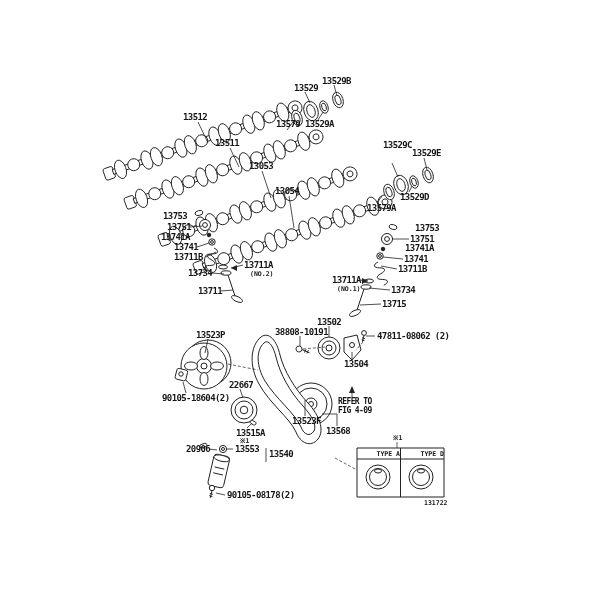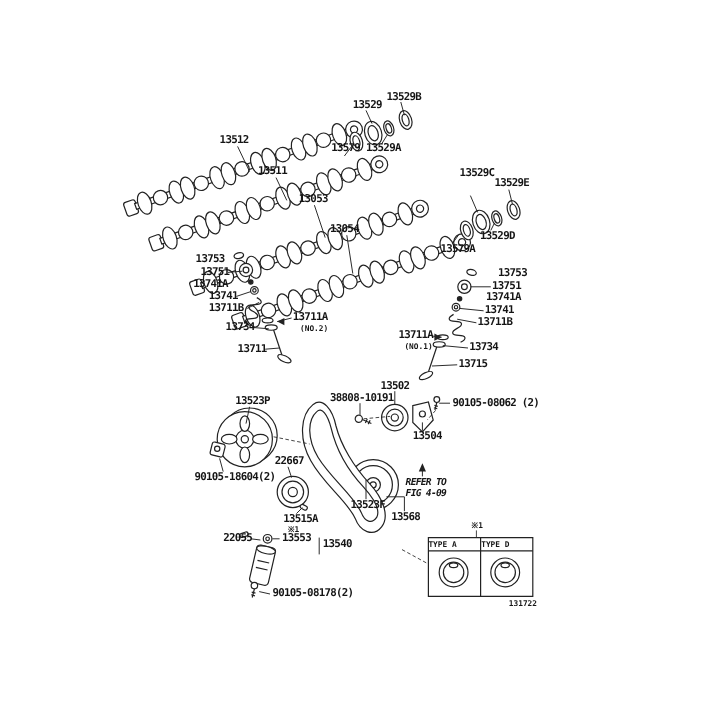--- a/index.html
+++ b/index.html
@@ -2,22 +2,22 @@
 <html><head>
 <meta charset="utf-8">
 <style>
   html,body{margin:0;padding:0;background:#fff;}
   #stage{position:relative;width:516px;height:600px;background:#fff;overflow:hidden;
          font-family:"DejaVu Sans Mono",monospace;}
   #art{position:absolute;left:0;top:0;}
   .lbl{position:absolute;font:bold 9px "DejaVu Sans Mono",monospace;letter-spacing:-0.6px;
        color:#151515;white-space:nowrap;line-height:1;}
   .lbl-xs{font-size:6.5px;letter-spacing:0;}
-  .lbl-sm{font-size:8px;font-style:italic;}
-  .lbl-c{text-align:left;}
+  .lbl-sm{font-size:8px;}
+  .lbl-c{text-align:right;}
   svg *{vector-effect:non-scaling-stroke;}
 </style>
 </head>
 <body>
 
 <div id="stage">
 
   <svg id="art" width="600" height="600" viewBox="0 0 600 600" fill="#ffffff" stroke="#222222" stroke-width="1">
     <defs>
 
@@ -264,28 +264,28 @@
   <span class="lbl" style="left:405px;top:244px">13741A</span>
   <span class="lbl" style="left:404px;top:255px">13741</span>
   <span class="lbl" style="left:398px;top:265px">13711B</span>
   <span class="lbl" style="left:332px;top:276px">13711A</span>
   <span class="lbl lbl-xs" style="left:337px;top:286px">(NO.1)</span>
   <span class="lbl" style="left:391px;top:286px">13734</span>
   <span class="lbl" style="left:382px;top:300px">13715</span>
 
   <span class="lbl" style="left:317px;top:318px">13502</span>
   <span class="lbl" style="left:275px;top:328px">38808-10191</span>
-  <span class="lbl" style="left:377px;top:332px">90105-08062 (2)</span>
+  <span class="lbl" style="left:377px;top:332px">47811-08062 (2)</span>
   <span class="lbl" style="left:344px;top:360px">13504</span>
   <span class="lbl" style="left:196px;top:331px">13523P</span>
   <span class="lbl" style="left:229px;top:381px">22667</span>
   <span class="lbl" style="left:162px;top:394px">90105-18604(2)</span>
   <span class="lbl" style="left:236px;top:429px">13515A</span>
   <span class="lbl lbl-xs" style="left:240px;top:438px">※1</span>
-  <span class="lbl" style="left:186px;top:445px">22055</span>
+  <span class="lbl" style="left:186px;top:445px">20906</span>
   <span class="lbl" style="left:235px;top:445px">13553</span>
   <span class="lbl" style="left:269px;top:450px">13540</span>
   <span class="lbl" style="left:292px;top:417px">13523F</span>
   <span class="lbl" style="left:326px;top:427px">13568</span>
   <span class="lbl lbl-sm" style="left:338px;top:398px">REFER TO</span>
   <span class="lbl lbl-sm" style="left:338px;top:407px">FIG 4-09</span>
   <span class="lbl" style="left:227px;top:491px">90105-08178(2)</span>
 
   <span class="lbl lbl-xs" style="left:393px;top:435px">※1</span>
   <span class="lbl lbl-xs lbl-c" style="left:357px;top:451px;width:43px">TYPE A</span>

